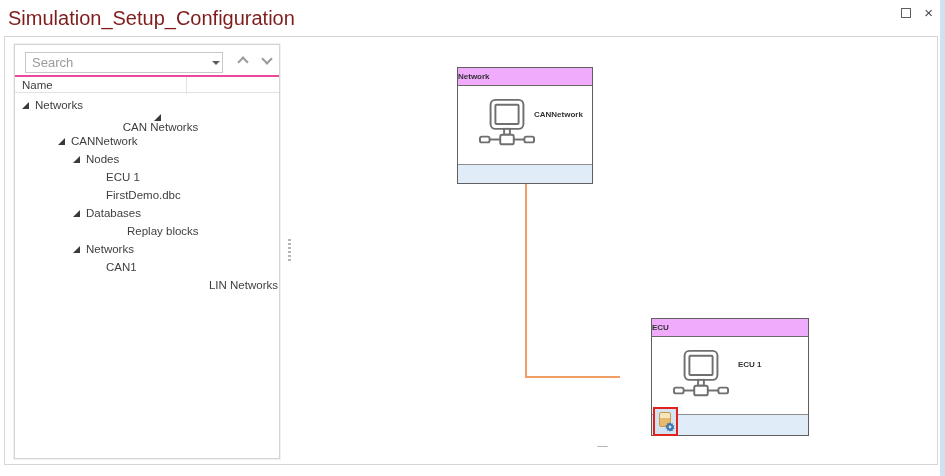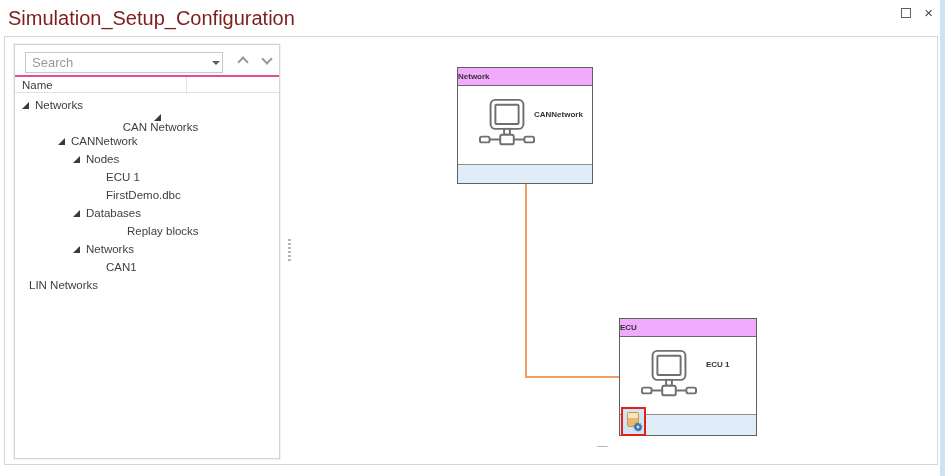--- a/index.html
+++ b/index.html
@@ -38,33 +38,33 @@
   .grid-header .colname { position:absolute; left:7px; top:2px; font-size:11.5px; color:#3d3d3d; }
   .grid-header .coldiv { position:absolute; left:171px; top:0; width:1px; height:17px; background:#e2e2e2; }
 
   .tree { position:absolute; left:0; top:51px; right:1px; }
   .tree-row { display:flex; align-items:center; height:18px; font-size:11.5px;
     color:#3e3e3e; cursor:default; white-space:nowrap; }
   .exp { width:13px; display:inline-flex; align-items:center; flex:none; }
   .tri { width:0; height:0; border-bottom:7px solid #3a3a3a; border-left:7px solid transparent; }
   .i1 { padding-left:7px; }  .i2 { padding-left:28px;flex-direction:column; } .i3 { padding-left:43px; }
   .i4 { padding-left:58px;text-align:right; } .i5 { padding-left:91px; } .i4b { padding-left:112px; }
-  .i1b { padding-left:14px; }
+  .i1b { padding-left:14px;justify-content:flex-end; }
 
   .splitter { position:absolute; left:283px; top:202px; width:3px; height:22px;
     background:repeating-linear-gradient(#b5b5b5 0 2px, transparent 2px 4px); cursor:col-resize; }
 
   
   .connector { position:absolute; background:#f19e64; }
   .conn-v { left:520px; top:147px; width:2px; height:193px; }
   .conn-h { left:520px; top:339px; width:95px; height:2px; }
 
   .node-box { position:absolute; background:#fff; border:1px solid #5f5f5f; cursor:move; }
   .box-network { left:452px; top:30px; width:136px; height:117px; }
-  .box-ecu { left:614px; top:281px; width:138px; height:118px; }
+  .box-ecu { left:646px; top:281px; width:158px; height:118px; }
   .node-header { height:18px; background:#f0abfc; border-bottom:1px solid #6a6a6a;
     text-align:left; font-size:8px; font-weight:700; color:#333; line-height:17px; }
   .node-footer { position:absolute; left:0; right:0; bottom:0; height:19px;
     background:#e0edf9; border-top:1px solid #8e8e8e; }
   .box-ecu .node-footer { height:21px; }
   .node-icon { position:absolute; left:20px; top:26px; }
   .node-name { position:absolute; font-size:8px; font-weight:700; color:#333; }
   .box-network .node-name { left:76px; top:42px; }
   .box-ecu .node-name { left:86px; top:41px; }
 

